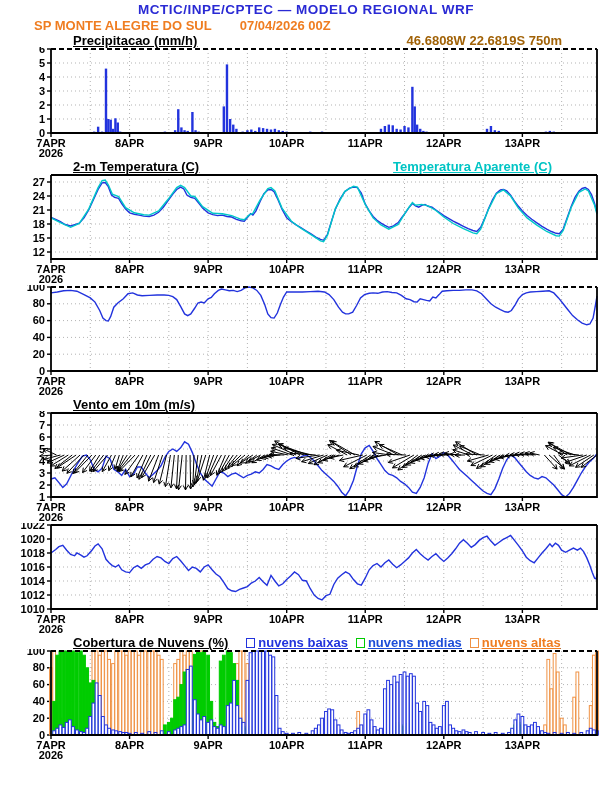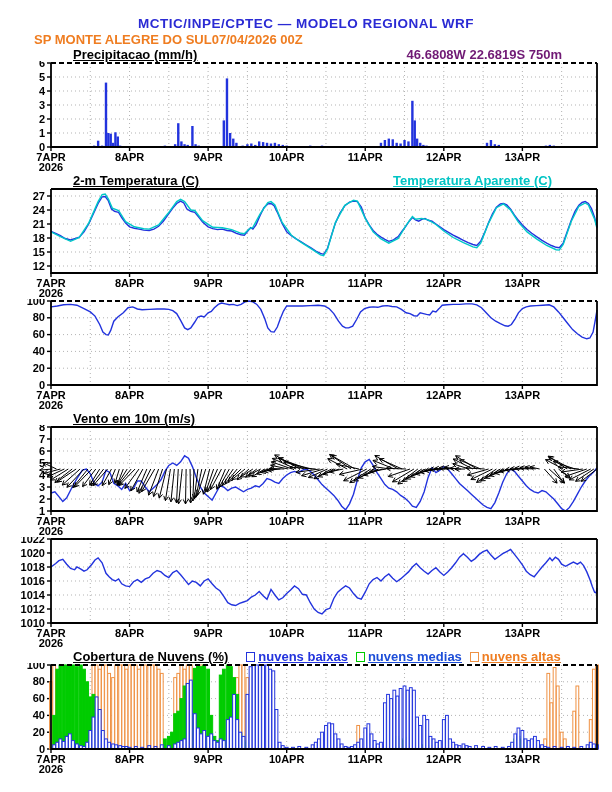--- a/index.html
+++ b/index.html
@@ -1,24 +1,24 @@
 <!DOCTYPE html>
 <html><head>
 <meta charset="utf-8">
 <style>
   html,body{margin:0;padding:0;background:#fff;width:612px;}
   body{font-family:"Liberation Sans",sans-serif;}
-  .hdr{padding-top:16px;}
+  .hdr{padding-top:2px;}
   .hline1{text-align:center;font:bold 13.5px "Liberation Sans",sans-serif;letter-spacing:.5px;color:#2a2ad4;height:16px;}
   .hline2{font:bold 13px "Liberation Sans",sans-serif;color:#ef7d21;margin-left:34px;height:15px;}
-  .hline2 .rundt{}
+  .hline2 .rundt{margin-left:28px;}
   .prow{position:relative;}
   .ptitle{height:14px;font:bold 13px "Liberation Sans",sans-serif;margin-left:73px;position:relative;white-space:nowrap;text-decoration:underline;}
   .t{text-decoration:underline;color:#000;}
-  .coords{position:absolute;right:50px;top:0;color:#701a75;font:bold 13px "Liberation Sans",sans-serif;}
+  .coords{position:absolute;right:50px;top:0;color:#a16207;font:bold 13px "Liberation Sans",sans-serif;}
   .cyanlbl{position:absolute;right:60px;top:0;color:#00c4c4;text-decoration:underline;font:bold 13px "Liberation Sans",sans-serif;}
   .lgwrap{display:inline;margin-left:10px;font:bold 13px "Liberation Sans",sans-serif;}
   .lgbox{display:inline-block;width:7px;height:8px;margin:0 3px 0 8px;vertical-align:-1px;background:#fff;}
   .bx-blue{border:1.6px solid #2233dd;}
   .bx-green{border:1.6px solid #00cc00;}
   .bx-orange{border:1.6px solid #ef9143;}
   .lg{text-decoration:underline;}
   .lg-blue{color:#2233dd;}
   .lg-green{color:#1d4ed8;}
   .lg-orange{color:#ef7d21;margin-top:44px;}

